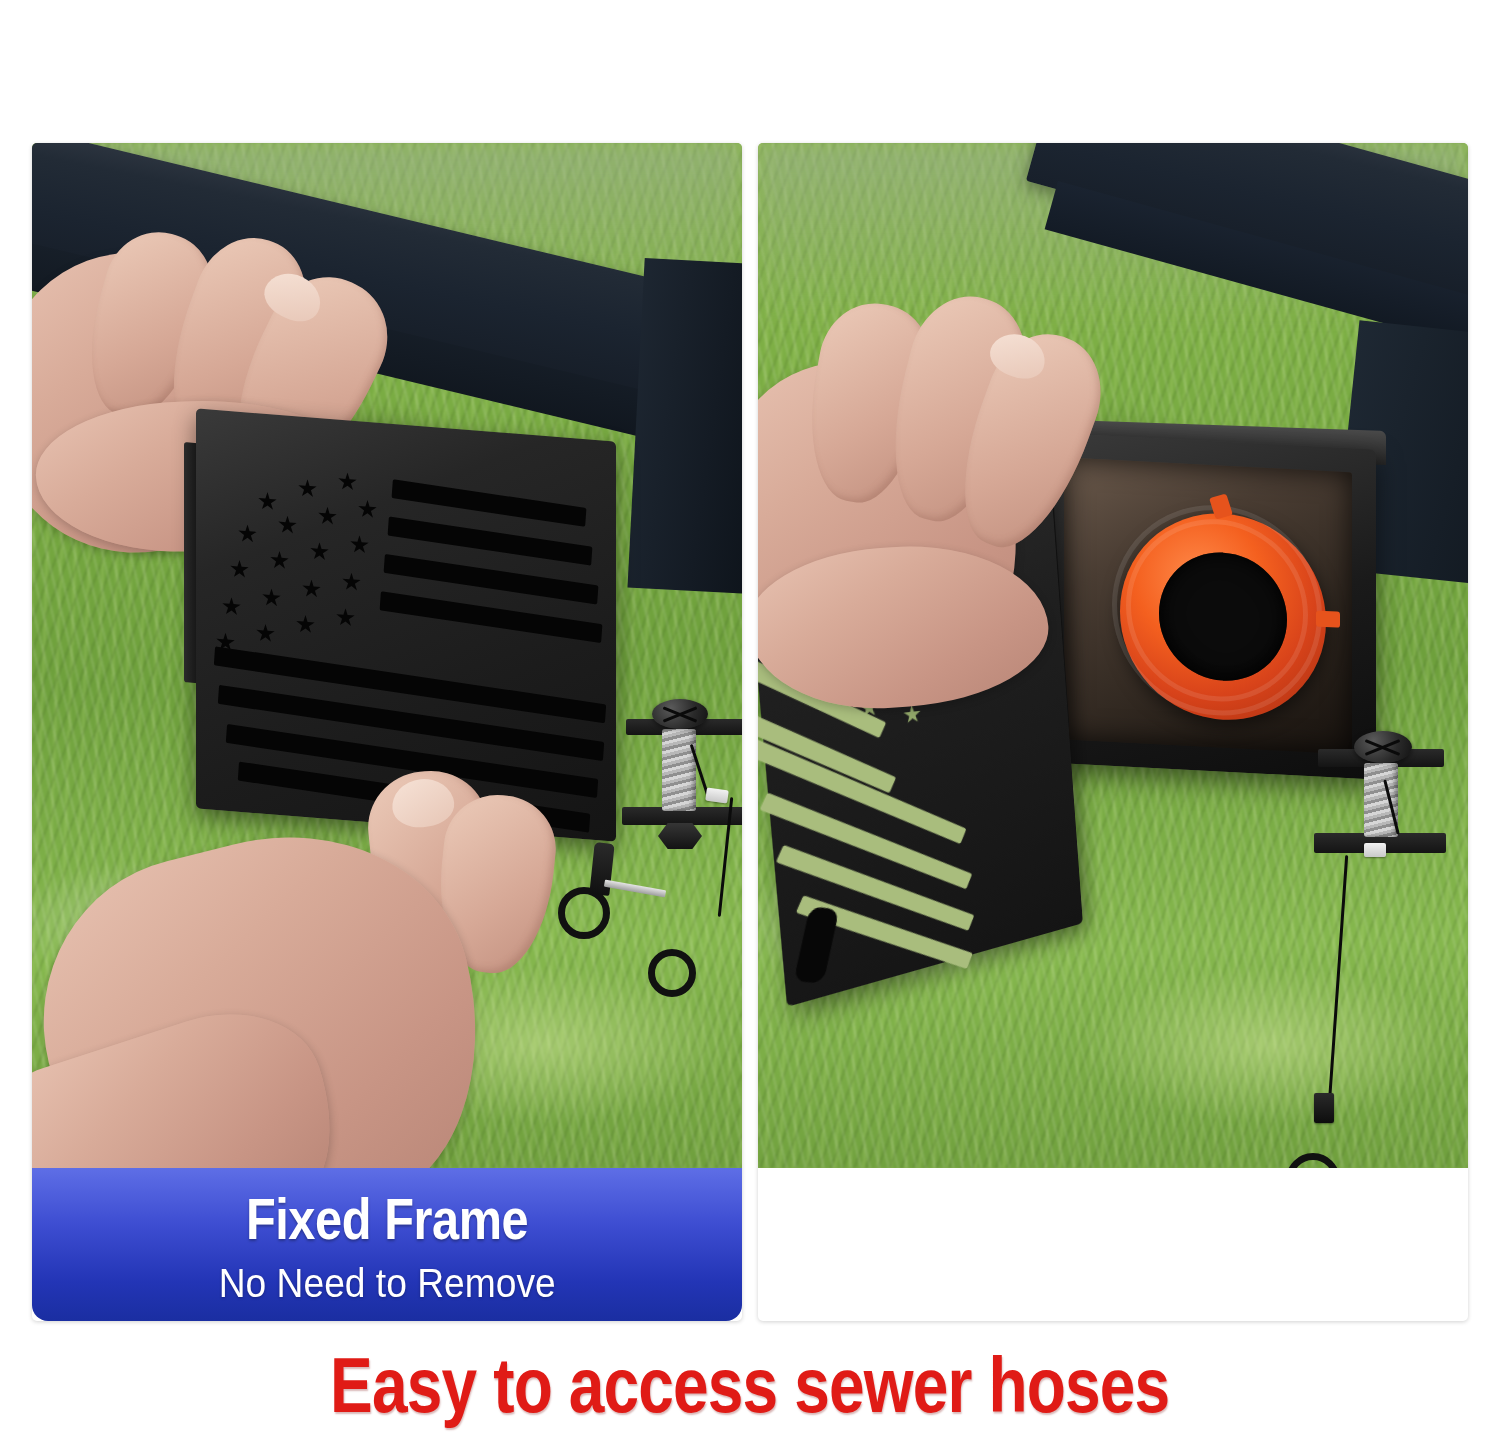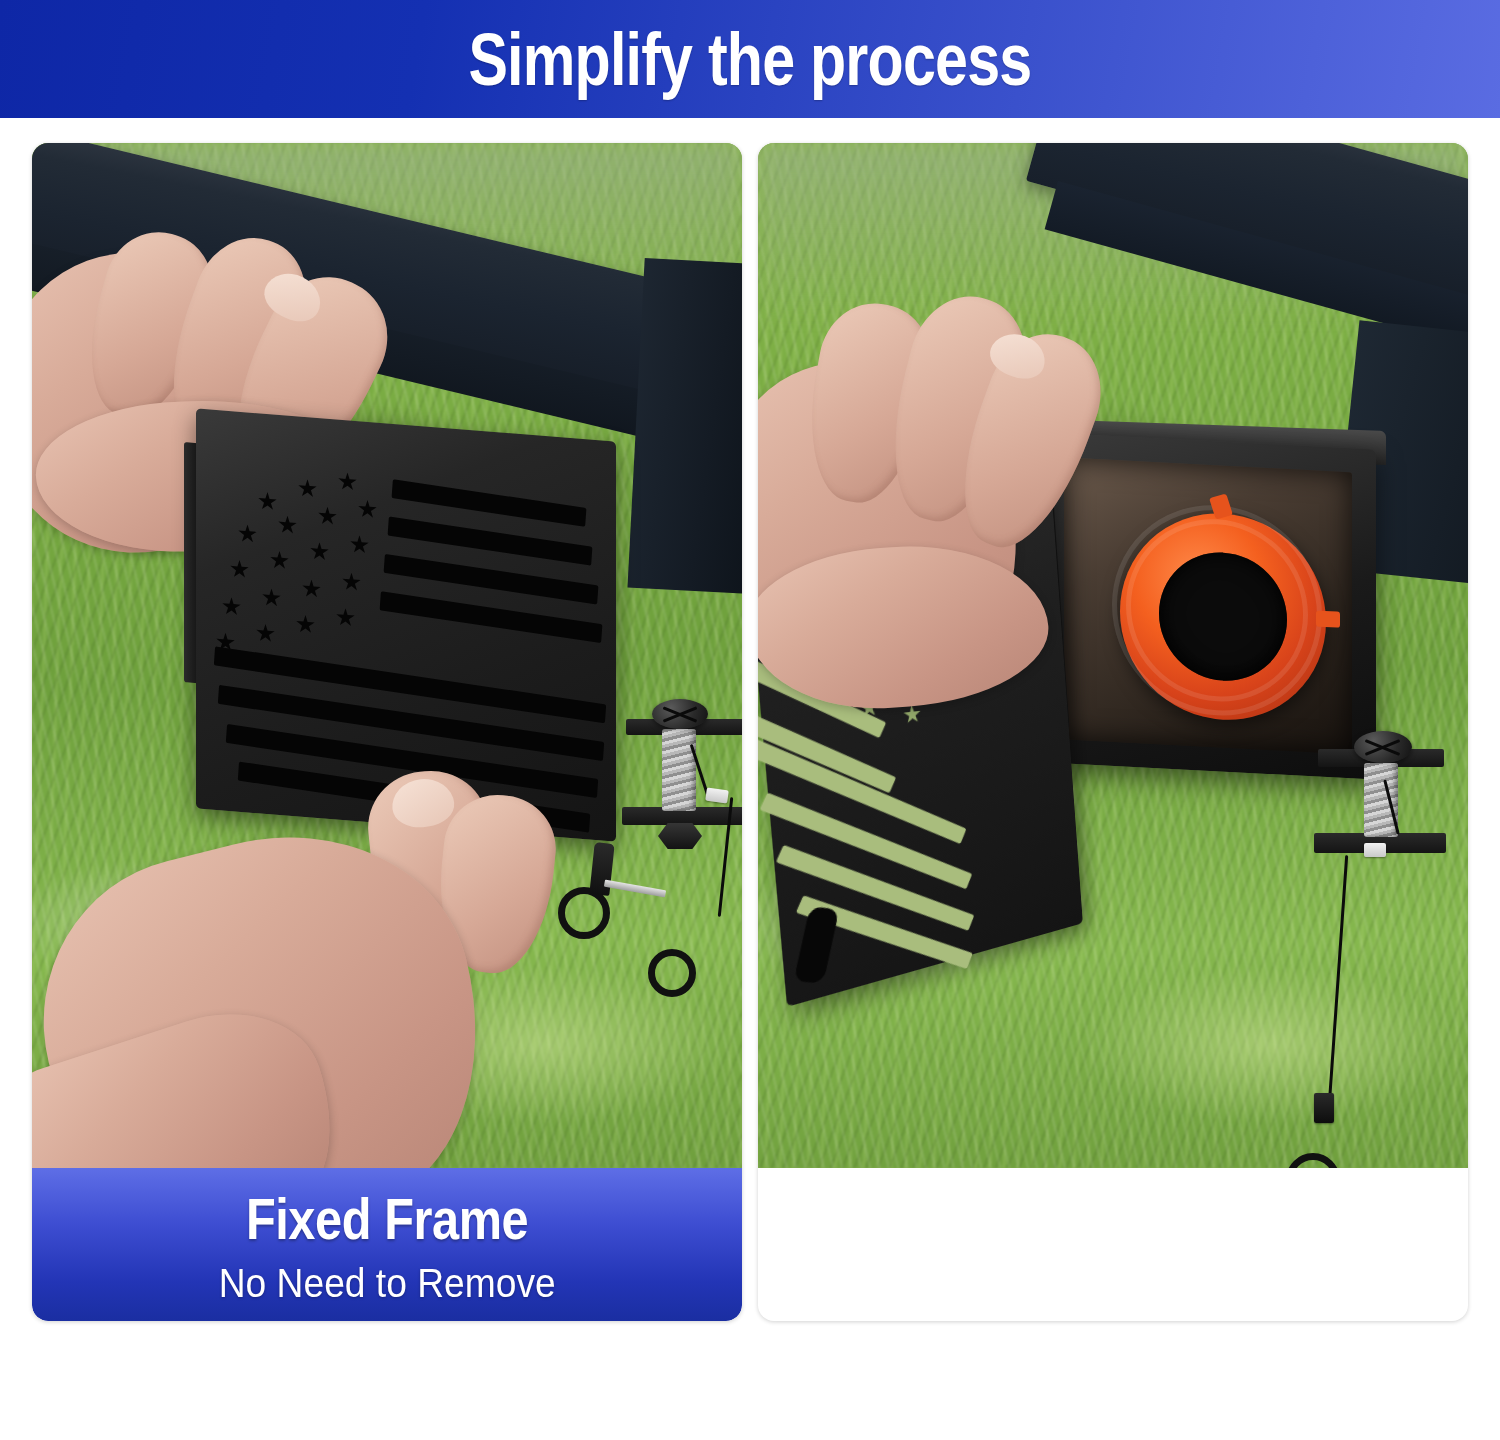--- a/index.html
+++ b/index.html
@@ -26,21 +26,21 @@
     transform:scaleX(0.80);
     transform-origin:center;
     white-space:nowrap;
     text-shadow:0 1px 2px rgba(0,0,0,0.25);
   }
 
   
   .panels { position:absolute; left:0; top:118px; width:1500px; height:1205px; }
   .panel {
     position:absolute; top:25px; width:710px; height:1178px;
-    border-radius:16px; overflow:hidden;
+    border-radius:5px; overflow:hidden;
     box-shadow:0 1px 4px rgba(0,0,0,0.18);
   }
   .panel-left  { left:32px; }
   .panel-right { left:758px; }
 
   .photo {
     position:absolute; left:0; top:0; width:100%; height:1025px;
     overflow:hidden;
     background:#7fa846;
   }
@@ -369,23 +369,20 @@
     white-space:nowrap;
     letter-spacing:-1px;
     text-shadow:1px 2px 2px rgba(120,0,0,.28);
   }
 </style>
 </head>
 <body>
 
 <div class="page">
 
-  <div class="header">
-    <div class="header-title">Simplify the process</div>
-  </div>
 
   <div class="panels">
 
     <div class="panel panel-left">
 
       <div class="photo">
         <div class="grass"></div>
         <div class="grass-blur-band"></div>
 
         <div class="beam lp-beam-main"></div>
@@ -531,14 +528,17 @@
         <div class="cable" style="left:632px; top:636px; width:3px; height:56px; transform:rotate(-14deg);"></div>
         <div class="ferrule" style="left:606px; top:700px; width:22px; height:14px;"></div>
         <div class="cable" style="left:578px; top:712px; width:3px; height:264px; transform:rotate(4deg);"></div>
         <div class="ferrule" style="left:556px; top:950px; width:20px; height:30px; background:linear-gradient(180deg,#2a2a2a,#0d0d0d);"></div>
         <div class="key-ring" style="left:528px; top:1010px; width:54px; height:54px;"></div>
       </div>
 
     </div>
   </div>
 
+  <div class="footer">
+    <div class="footer-text">Easy to access sewer hoses</div>
+  </div>
 
 </div>
 
 </body></html>

